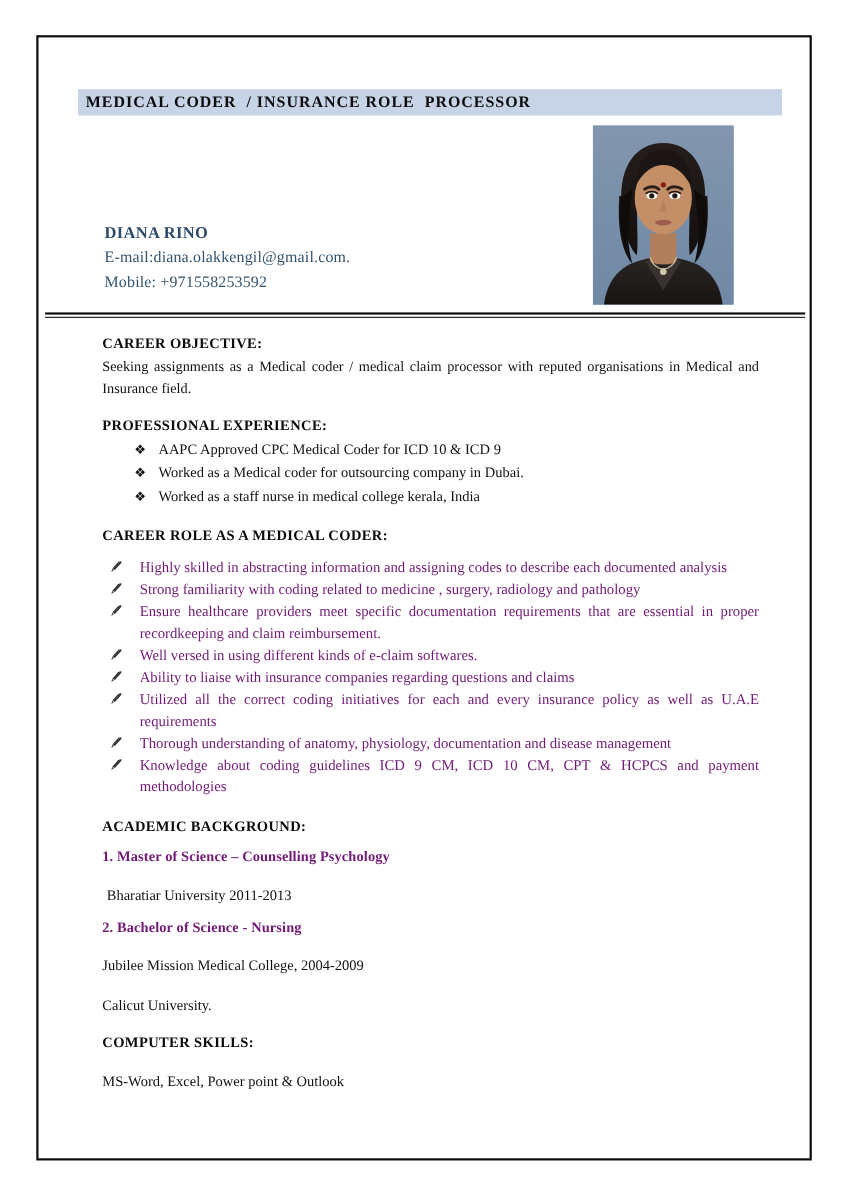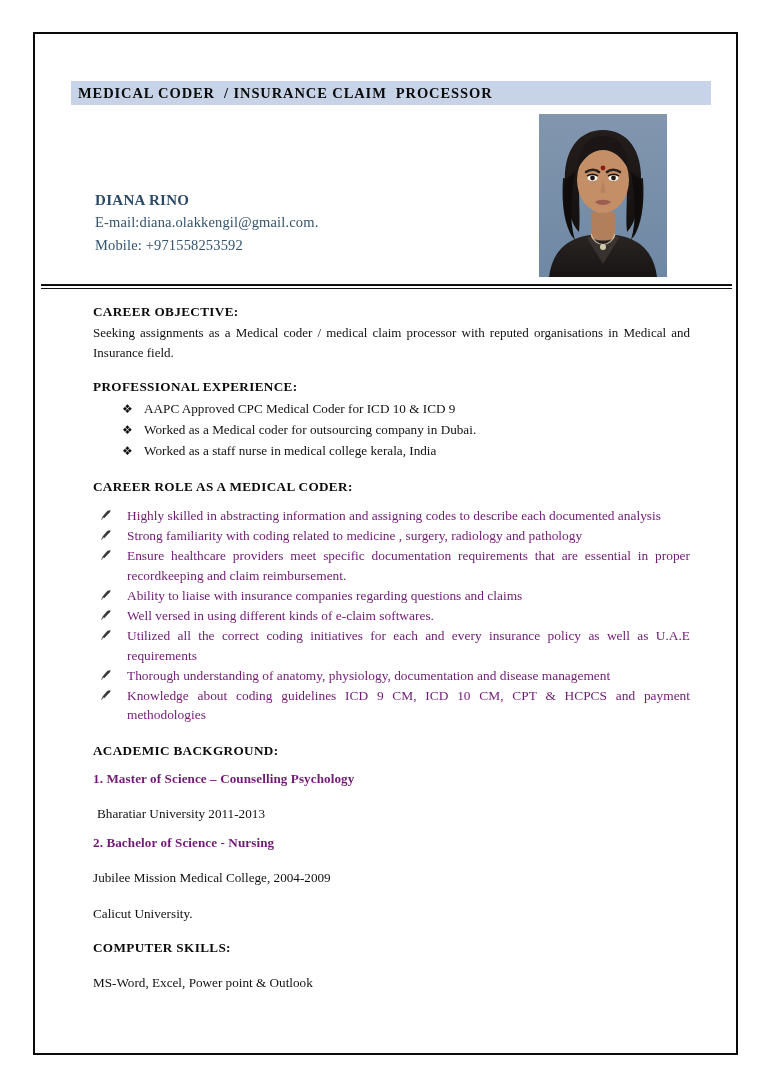--- a/index.html
+++ b/index.html
@@ -58,21 +58,21 @@
     height: 163px;
     overflow: hidden;
     background: #7d93ad;
   }
   .photo svg { display: block; }
 
   
   .contact {
     position: absolute;
     left: 60px;
-    top: 156px;
+    top: 168px;
     color: #33536e;
   }
   .contact .name {
     font-weight: bold;
     font-size: 15px;
     letter-spacing: 0.3px;
     line-height: 21px;
     color: #2c4a66;
   }
   .contact .line {
@@ -197,21 +197,21 @@
     white-space: pre;
   }
   .edu-line.indent { padding-left: 4px; }
 </style>
 </head>
 <body>
 
 <div id="page">
 
   <div class="banner">
-    <span class="banner-title">MEDICAL CODER  / INSURANCE CLAIM  PROCESSOR</span>
+    <span class="banner-title">MEDICAL CODER  / INSURANCE ROLE  PROCESSOR</span>
   </div>
 
   <div class="photo">
     <svg width="128" height="163" viewBox="0 0 128 163">
       <defs>
         <linearGradient id="bgGrad" x1="0" y1="0" x2="0" y2="1">
           <stop offset="0" stop-color="#8296ae"></stop>
           <stop offset="1" stop-color="#6f88a4"></stop>
         </linearGradient>
         <linearGradient id="hairGrad" x1="0" y1="0" x2="0" y2="1">
@@ -328,29 +328,29 @@
               </svg>
           </span>
           <span>Ensure healthcare providers meet specific documentation requirements that are essential in proper recordkeeping and claim reimbursement.</span>
         </li>
         <li>
           <span class="bullet">
             <svg width="12" height="12" viewBox="0 0 12 12">
                 <path d="M10.4 1.4 C9.2 0.9 7.6 1.6 6.2 3.2 L2.6 7.4 L1.1 10.9 L4.4 9.1 L8.2 5.1 C9.8 3.5 11 2 10.4 1.4 Z M3.1 8.2 L4.1 9.2 L2.3 9.9 Z" fill="currentColor"></path>
               </svg>
           </span>
+          <span>Well versed  in using different kinds of e-claim softwares.</span>
+        </li>
+        <li>
+          <span class="bullet">
+            <svg width="12" height="12" viewBox="0 0 12 12">
+                <path d="M10.4 1.4 C9.2 0.9 7.6 1.6 6.2 3.2 L2.6 7.4 L1.1 10.9 L4.4 9.1 L8.2 5.1 C9.8 3.5 11 2 10.4 1.4 Z M3.1 8.2 L4.1 9.2 L2.3 9.9 Z" fill="currentColor"></path>
+              </svg>
+          </span>
           <span>Ability to  liaise  with insurance companies  regarding questions and claims</span>
-        </li>
-        <li>
-          <span class="bullet">
-            <svg width="12" height="12" viewBox="0 0 12 12">
-                <path d="M10.4 1.4 C9.2 0.9 7.6 1.6 6.2 3.2 L2.6 7.4 L1.1 10.9 L4.4 9.1 L8.2 5.1 C9.8 3.5 11 2 10.4 1.4 Z M3.1 8.2 L4.1 9.2 L2.3 9.9 Z" fill="currentColor"></path>
-              </svg>
-          </span>
-          <span>Well versed  in using different kinds of e-claim softwares.</span>
         </li>
         <li>
           <span class="bullet">
             <svg width="12" height="12" viewBox="0 0 12 12">
                 <path d="M10.4 1.4 C9.2 0.9 7.6 1.6 6.2 3.2 L2.6 7.4 L1.1 10.9 L4.4 9.1 L8.2 5.1 C9.8 3.5 11 2 10.4 1.4 Z M3.1 8.2 L4.1 9.2 L2.3 9.9 Z" fill="currentColor"></path>
               </svg>
           </span>
           <span>Utilized all the correct coding initiatives for each and every insurance policy as well as U.A.E requirements</span>
         </li>
         <li>

